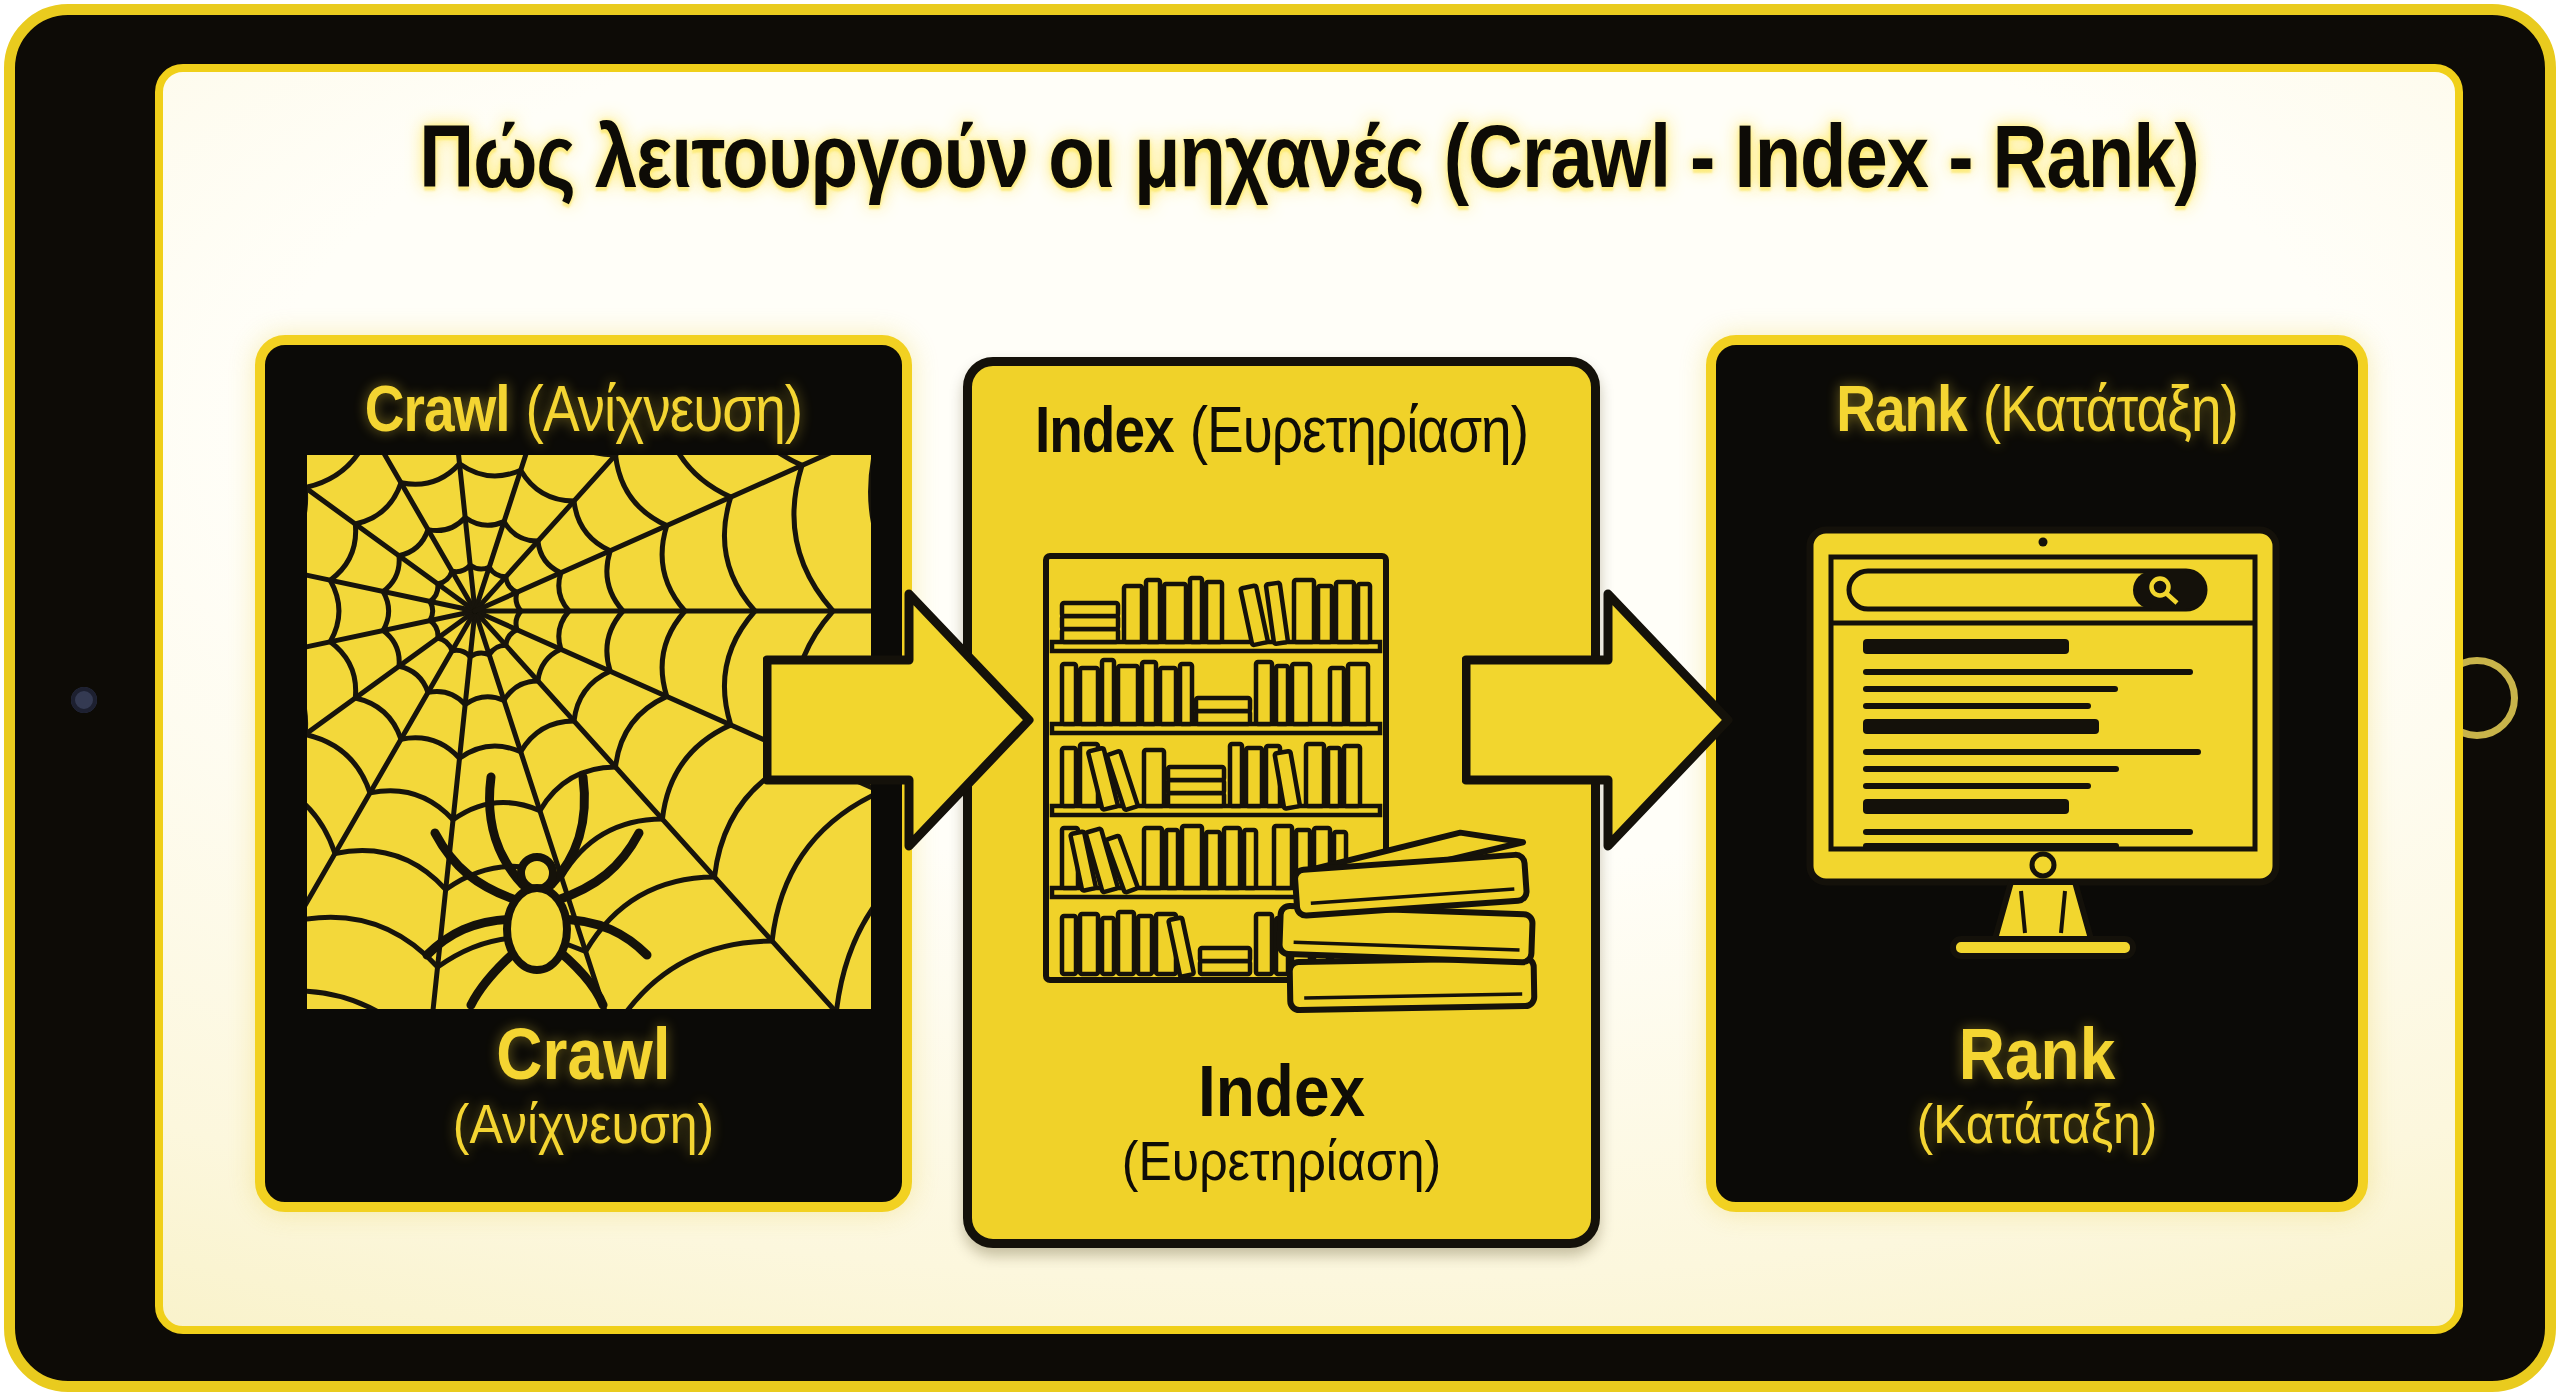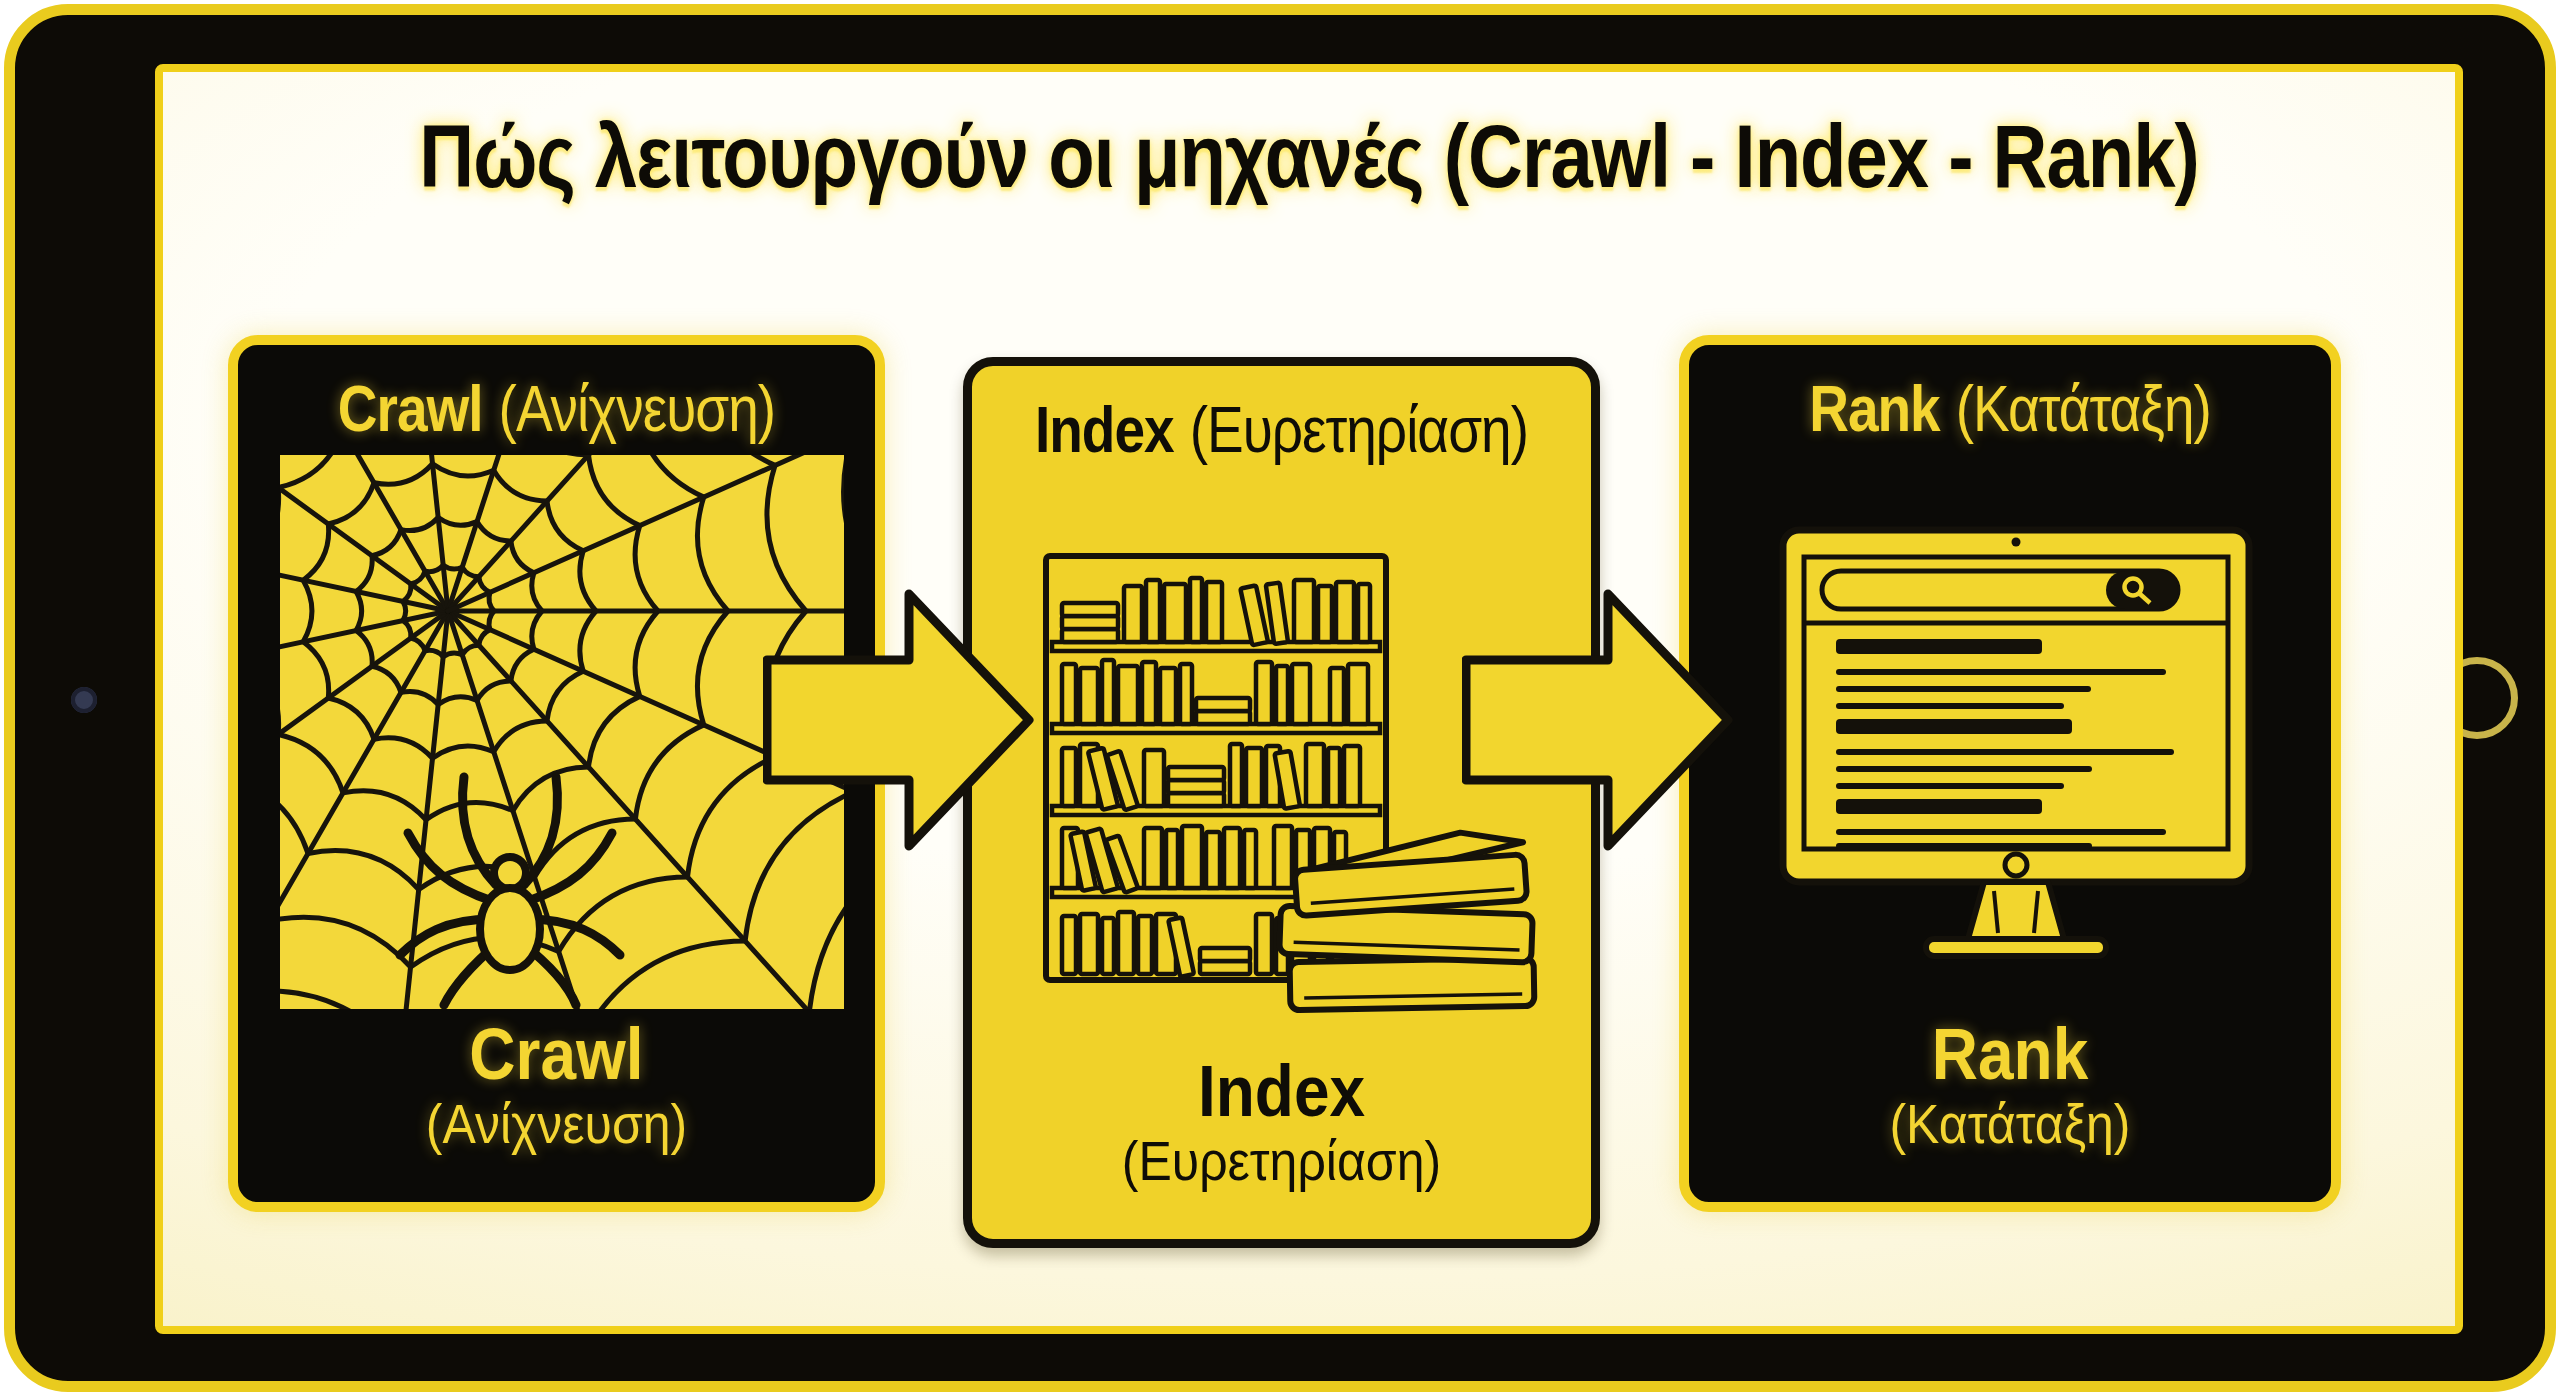--- a/index.html
+++ b/index.html
@@ -7,29 +7,29 @@
          font-family:"Liberation Sans","DejaVu Sans",sans-serif;}
   
   .tablet{position:absolute;left:4px;top:4px;width:2552px;height:1388px;box-sizing:border-box;
           background:#0d0b06;border:11px solid #e9cb1e;border-radius:64px;}
   .camera{position:absolute;left:56px;top:672px;width:26px;height:26px;border-radius:50%;
           background:#343a52;box-shadow:0 0 0 4px #1d2030 inset;}
   .home{position:absolute;left:2421px;top:642px;width:82px;height:82px;border-radius:50%;
         border:7px solid #c8b44a;box-sizing:border-box;background:transparent;}
   
   .screen{position:absolute;left:140px;top:49px;width:2308px;height:1270px;box-sizing:border-box;
-          border:8px solid #f0d01a;border-radius:8px;
+          border:8px solid #f0d01a;border-radius:28px;
           background:radial-gradient(120% 95% at 50% 28%,#fffef8 38%,#fcf7dd 72%,#f6eeba 100%);}
   .title{position:absolute;left:0;top:34px;width:100%;margin:0;text-align:center;
          font-size:76px;font-weight:bold;letter-spacing:-1px;color:#0d0b06;
          transform:scaleY(1.16);transform-origin:center top;
          text-shadow:0 0 16px rgba(255,232,90,.95),0 0 5px rgba(255,238,130,.85),0 3px 2px rgba(250,222,70,.55);}
   
   .panel{position:absolute;box-sizing:border-box;border-radius:30px;}
-  .panel.dark{background:#0b0a07;border:10px solid #f2d121;box-shadow:0 0 26px rgba(230,200,40,.30);}
+  .panel.dark{background:#0b0a07;border:10px solid #f2d121;box-shadow:0 0 26px rgba(230,200,40,.30);margin-left:27px;}
   .panel.light{background:#f0d229;border:9px solid #14110a;box-shadow:0 8px 14px rgba(60,48,4,.28);}
   #p-crawl{left:65px;top:263px;width:657px;height:877px;}
   #p-index{left:800px;top:252px;width:637px;height:891px;margin-top:33px;}
   #p-rank{left:1516px;top:263px;width:662px;height:877px;}
   .phead{position:absolute;left:0;top:26px;width:100%;display:flex;justify-content:center;
          align-items:baseline;gap:16px;font-size:55px;letter-spacing:-1px;
          transform:scaleY(1.18);transform-origin:center top;white-space:nowrap;}
   .dark .phead{color:#f4d532;text-shadow:0 0 12px rgba(250,220,60,.45);}
   .light .phead{color:#0f0d07;}
   .phead .b{font-weight:bold;}

